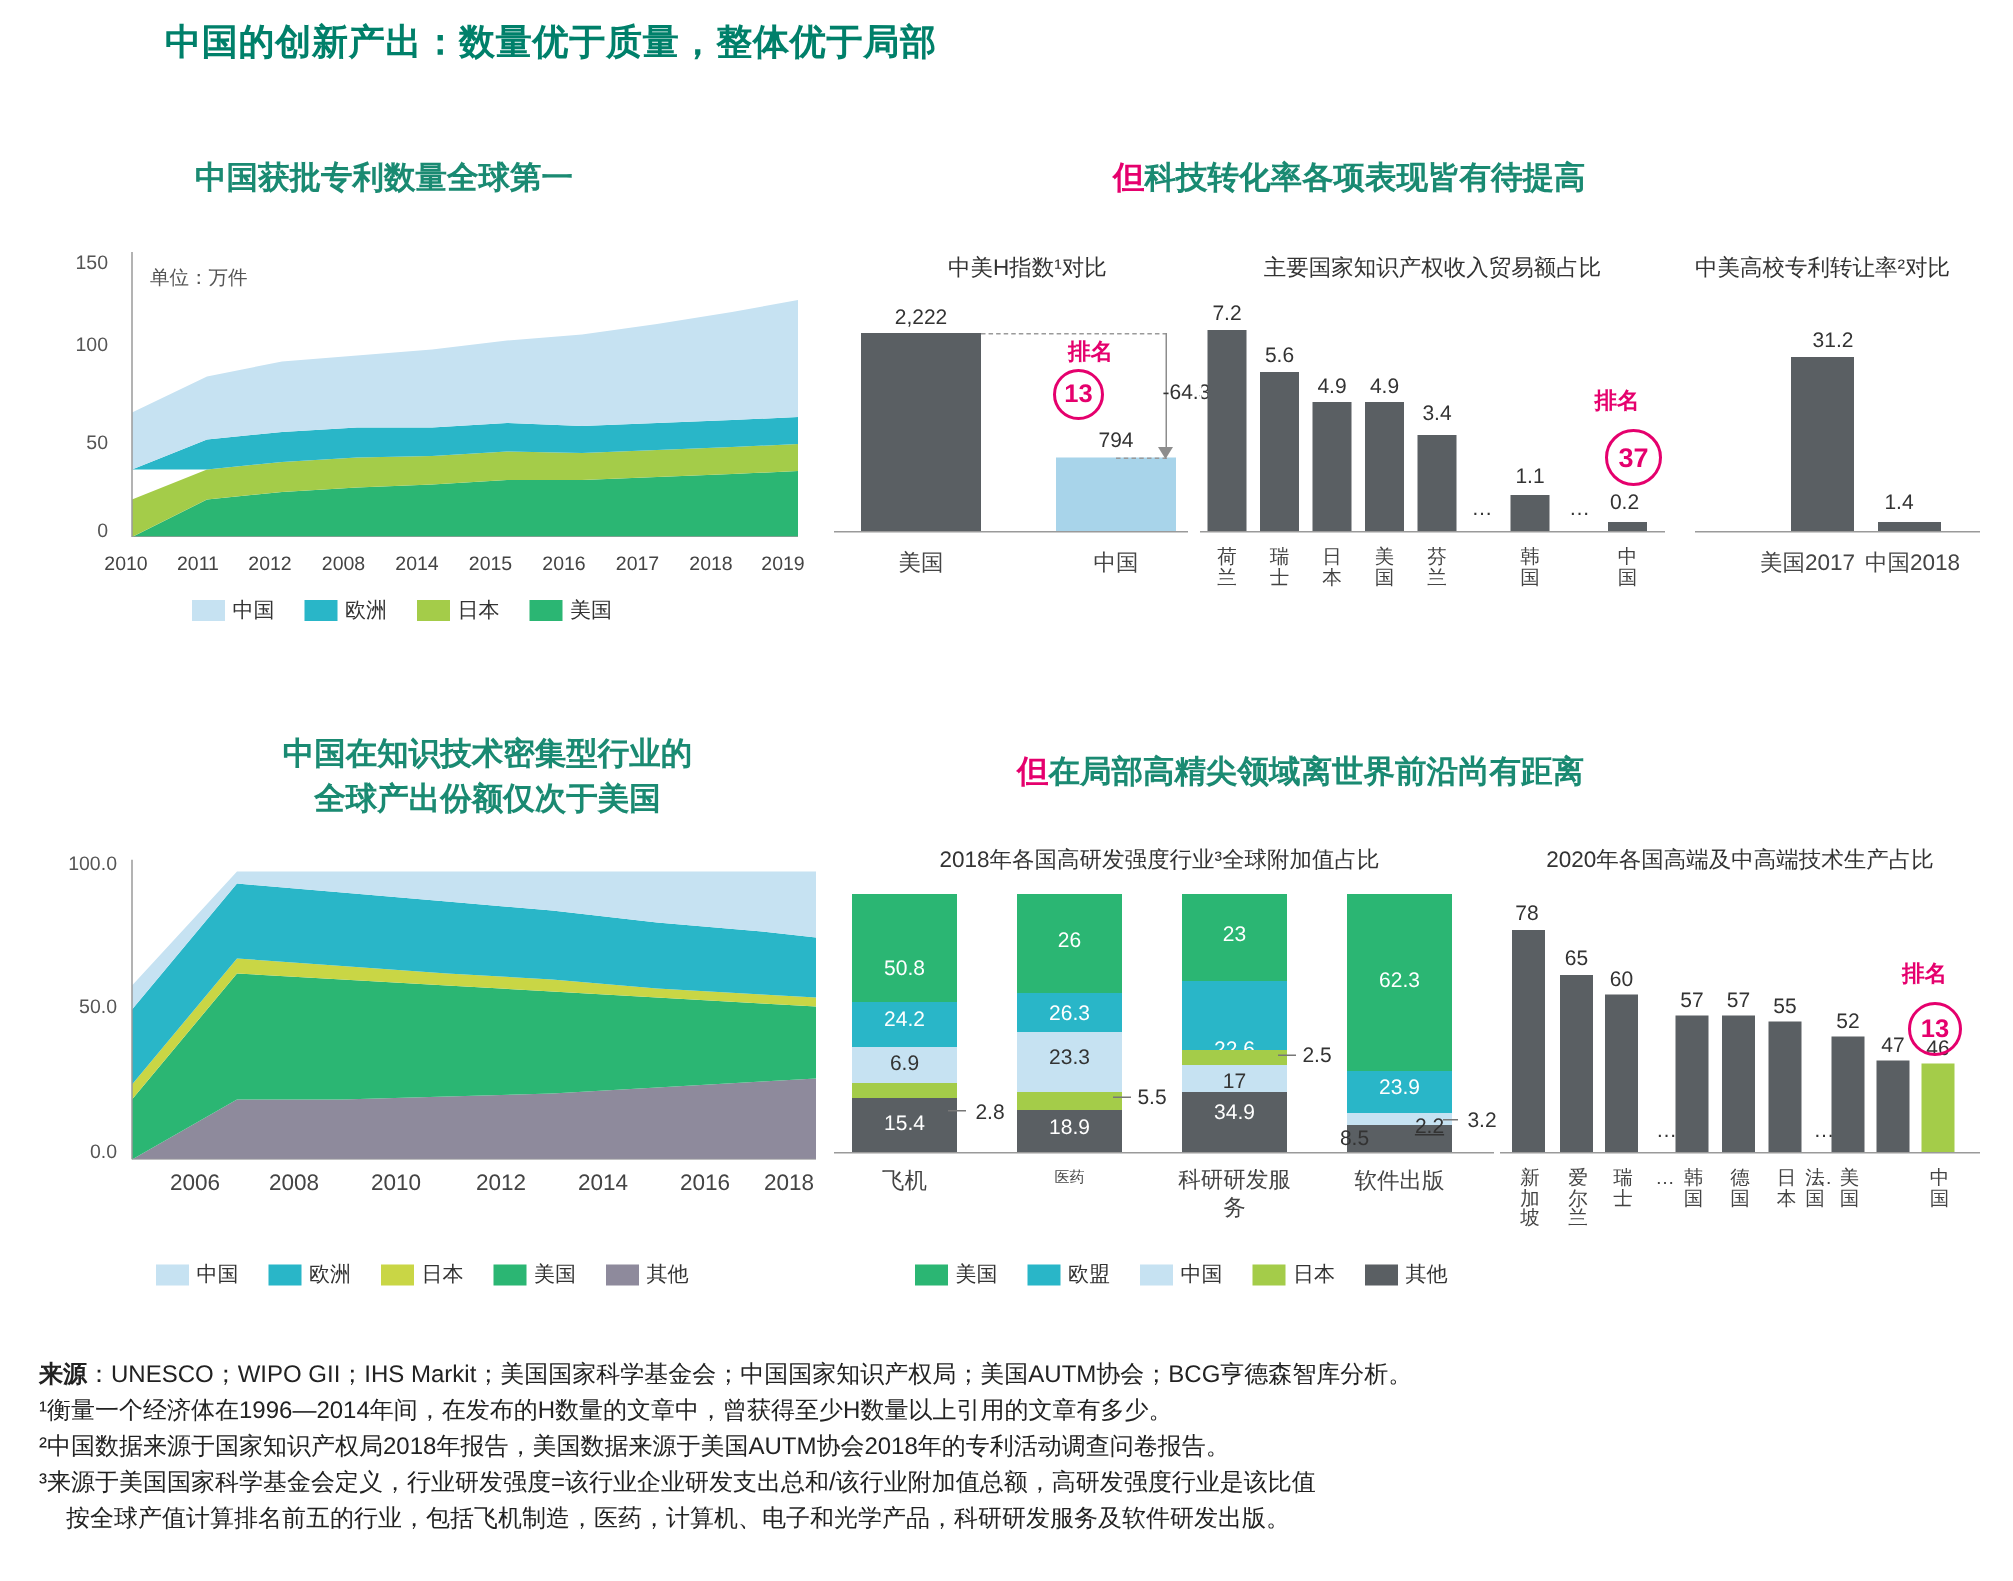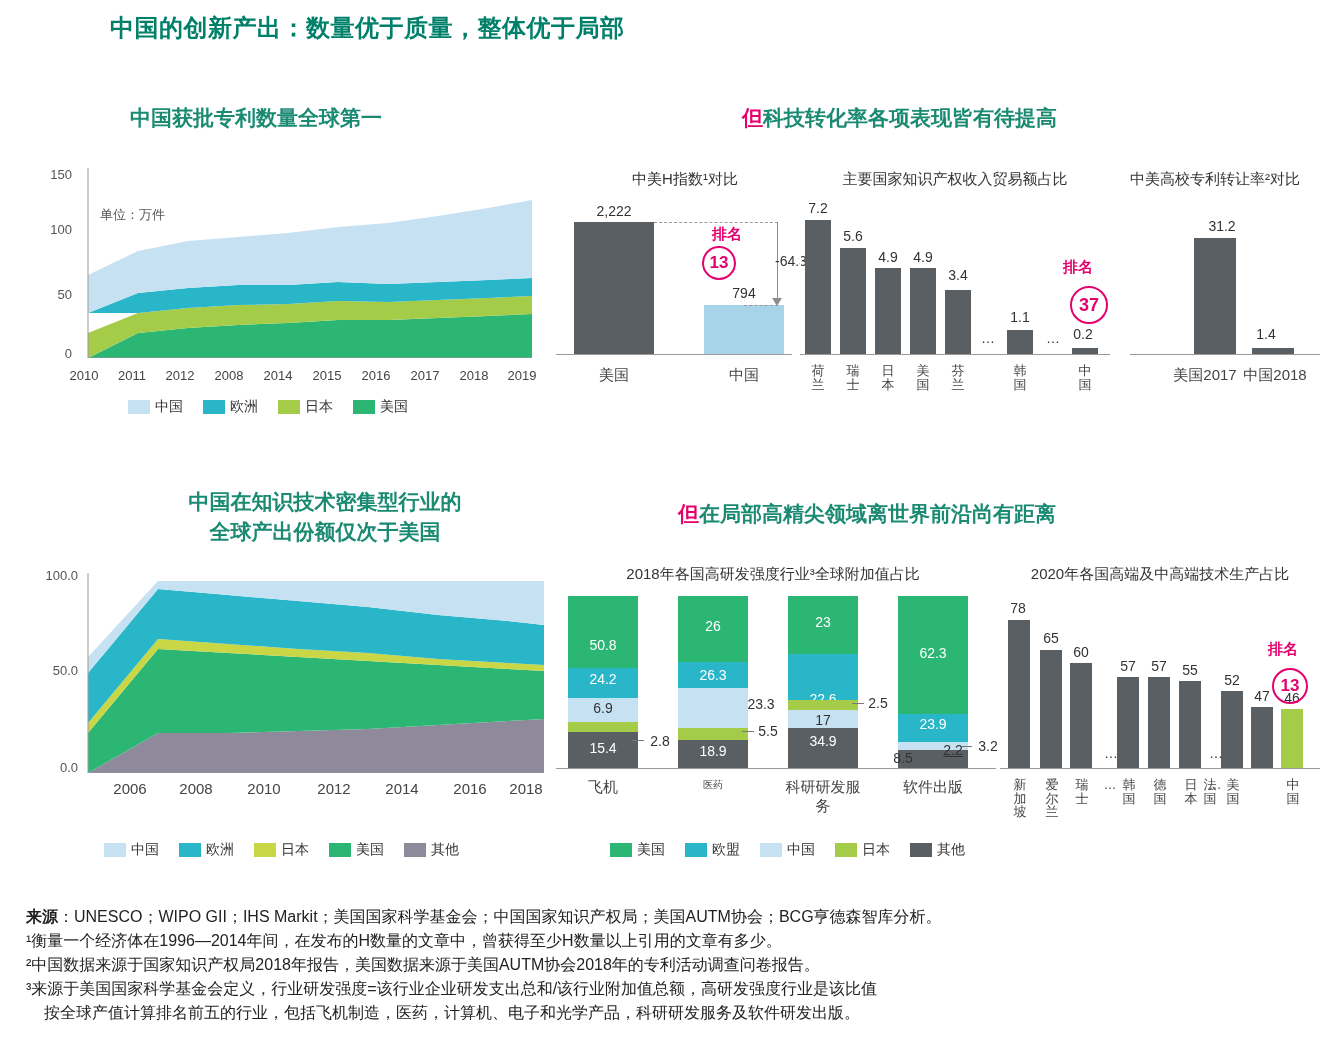--- a/index.html
+++ b/index.html
@@ -12,21 +12,21 @@
     overflow:hidden;
   }
   .leftbar{position:absolute;left:0;top:0;width:26px;height:1054px;background:#ffffff;}
   .title{
     position:absolute;left:110px;top:12px;
     font-size:24px;font-weight:bold;color:#00806a;letter-spacing:0.5px;
   }
   .sec-title{position:absolute;font-size:21px;font-weight:bold;color:#1a8a72;}
   .sec-title .hl{color:#e5006d;}
   .sub-title{position:absolute;font-size:15px;color:#333;text-align:center;line-height:1.25;}
-  .axis-label{position:absolute;font-size:13px;color:#555;margin-top:30px;}
+  .axis-label{position:absolute;font-size:13px;color:#555;}
   .tick{position:absolute;font-size:13px;color:#555;text-align:right;}
   .xtick{position:absolute;font-size:13px;color:#444;text-align:center;}
   .val{position:absolute;font-size:14px;color:#333;text-align:center;}
   .legend{position:absolute;display:flex;align-items:center;gap:6px;font-size:14px;color:#333;}
   .legend .item{display:flex;align-items:center;gap:5px;margin-right:14px;}
   .swatch{width:22px;height:14px;display:inline-block;}
   .rank-label{position:absolute;font-size:15px;font-weight:bold;color:#e5006d;}
   .rank-circle{
     position:absolute;border:2px solid #e5006d;border-radius:50%;
     color:#e5006d;font-weight:bold;font-size:17px;
@@ -220,21 +220,21 @@
 <div class="bar" style="left:568px;top:732px;width:70px;height:36px;background:#5a5f63;"></div>
 <div class="val" style="left:568px;top:740px;width:70px;color:#fff;">15.4</div>
 <div class="val" style="left:640px;top:733px;width:40px;">2.8</div>
 <div style="position:absolute;left:632px;top:740px;width:12px;height:1px;background:#777;"></div>
 
 <div class="bar" style="left:678px;top:596px;width:70px;height:66px;background:#2bb673;"></div>
 <div class="val" style="left:678px;top:618px;width:70px;color:#fff;">26</div>
 <div class="bar" style="left:678px;top:662px;width:70px;height:66px;background:#29b6c8;"></div>
 <div class="val" style="left:678px;top:667px;width:70px;color:#fff;">26.3</div>
 <div class="bar" style="left:678px;top:688px;width:70px;height:40px;background:#c6e2f2;"></div>
-<div class="val" style="left:678px;top:696px;width:70px;padding-left:48px;">23.3</div>
+<div class="val" style="left:678px;top:696px;width:70px;">23.3</div>
 <div class="bar" style="left:678px;top:728px;width:70px;height:12px;background:#a4cc49;"></div>
 <div class="bar" style="left:678px;top:740px;width:70px;height:28px;background:#5a5f63;"></div>
 <div class="val" style="left:678px;top:743px;width:70px;color:#fff;">18.9</div>
 <div class="val" style="left:748px;top:723px;width:40px;">5.5</div>
 <div style="position:absolute;left:742px;top:731px;width:12px;height:1px;background:#777;"></div>
 
 <div class="bar" style="left:788px;top:596px;width:70px;height:58px;background:#2bb673;"></div>
 <div class="val" style="left:788px;top:614px;width:70px;color:#fff;">23</div>
 <div class="bar" style="left:788px;top:654px;width:70px;height:56px;background:#29b6c8;"></div>
 <div class="val" style="left:788px;top:669px;width:70px;color:#fff;margin-top:22px;">22.6</div>

